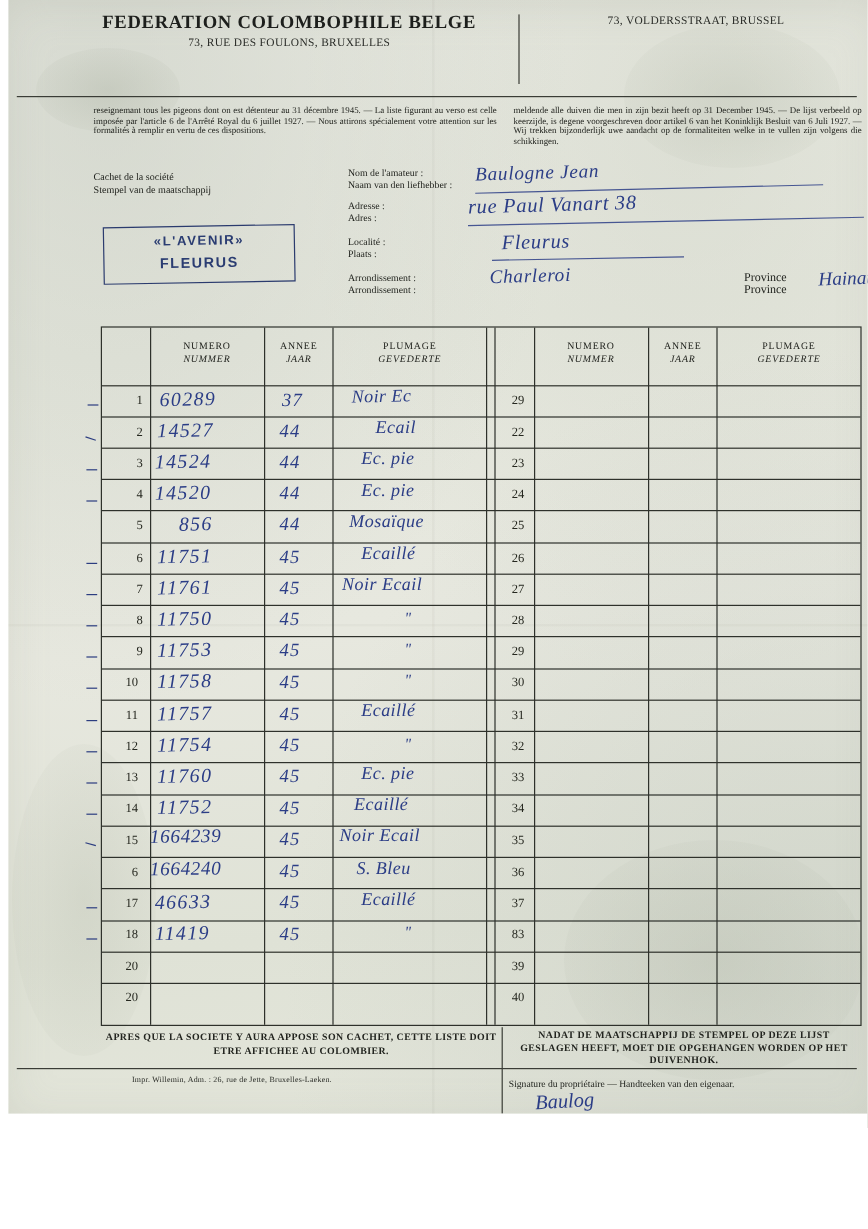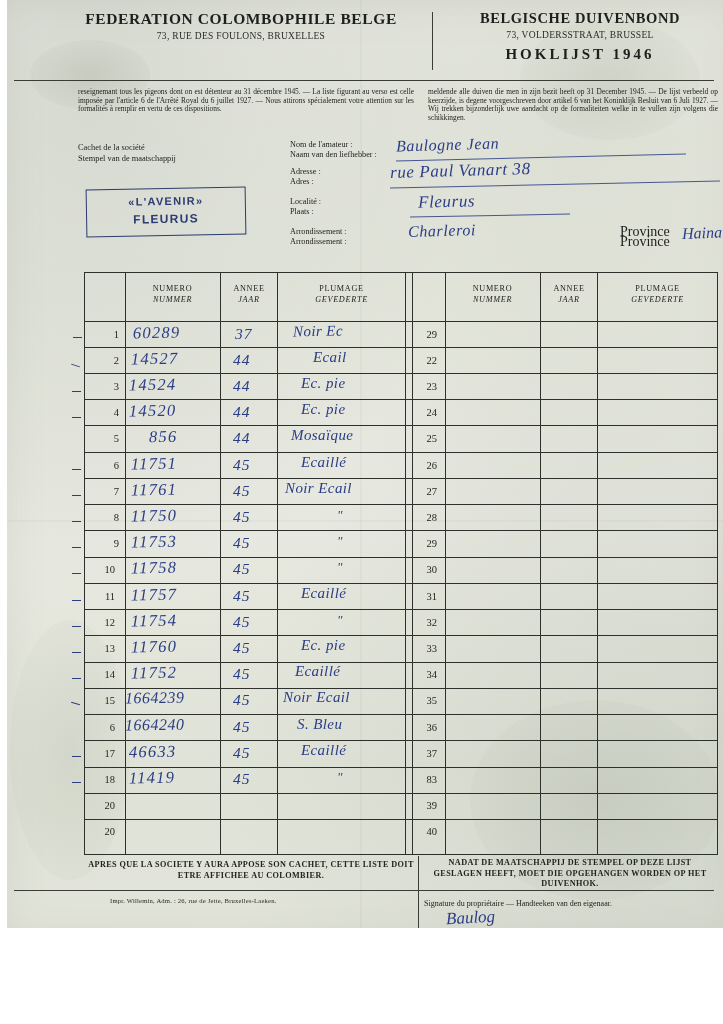--- a/index.html
+++ b/index.html
@@ -206,21 +206,21 @@
   .ink-line {
     position: absolute;
     height: 1.4px;
     background: #2b3d86;
     opacity: 0.85;
   }
   .prov-lab {
     position: absolute;
     left: 330px;
     top: 0;
-    font-size: 14px;
+    font-size: 10px;
     line-height: 10px;
     color: #22241f;
   }
   .prov-val {
     position: absolute;
     left: 392px;
     top: -3px;
     font-family: "Liberation Serif", serif;
     font-style: italic;
     font-size: 16px;
@@ -344,23 +344,21 @@
     <div class="crease" style="left:360px;top:0;width:1.5px;height:940px;opacity:0.35;"></div>
     <div class="crease" style="left:0;top:520px;width:723px;height:1.5px;opacity:0.3;"></div>
 
     <div class="hdr">
       <div class="hdr-col hdr-left">
         <div class="fed">FEDERATION COLOMBOPHILE BELGE</div>
         <div class="addr">73, RUE DES FOULONS, BRUXELLES</div>
       </div>
       <div class="vdiv"></div>
       <div class="hdr-col hdr-right">
-        <div class="fed small">BELGISCHE DUIVENBOND</div>
         <div class="addr">73, VOLDERSSTRAAT, BRUSSEL</div>
-        <div class="hok">HOKLIJST 1946</div>
       </div>
     </div>
     <div class="hrule" style="top:80px;"></div>
 
     <div class="legal l">
       <p>reseignemant tous les pigeons dont on est détenteur au 31 décembre 1945. — La liste figurant au verso est celle imposée par l'article 6 de l'Arrêté Royal du 6 juillet 1927. — Nous attirons spécialement votre attention sur les formalités à remplir en vertu de ces dispositions.</p>
     </div>
     <div class="legal r">
       <p>meldende alle duiven die men in zijn bezit heeft op 31 December 1945. — De lijst verbeeld op keerzijde, is degene voorgeschreven door artikel 6 van het Koninklijk Besluit van 6 Juli 1927. — Wij trekken bijzonderlijk uwe aandacht op de formaliteiten welke in te vullen zijn volgens die schikkingen.</p>
     </div>

